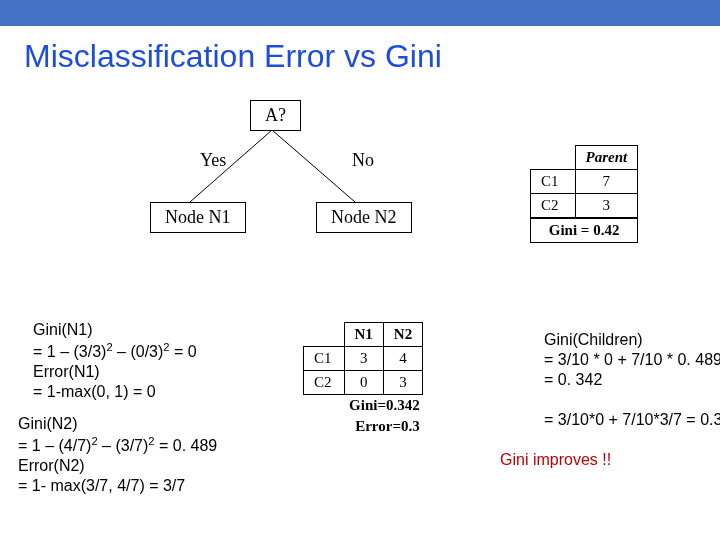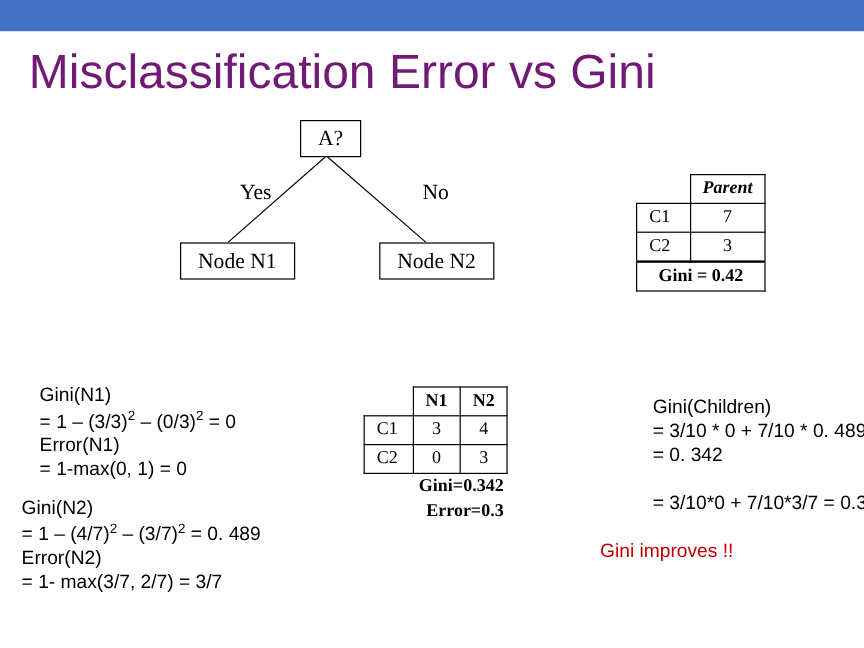--- a/index.html
+++ b/index.html
@@ -16,22 +16,22 @@
     position: absolute;
     top: 0; left: 0;
     width: 720px;
     height: 26px;
     background: #4472C4;
   }
   .title {
     position: absolute;
     top: 38px;
     left: 24px;
-    font-size: 40px;
-    color: #701a75;
+    font-size: 32px;
+    color: #1d4ed8;
     font-weight: 400;
   }
   
   .tree {
     position: absolute;
     top: 100px;
     left: 140px;
     width: 280px;
     height: 170px;
   }
@@ -149,21 +149,21 @@
   <span>Gini(N1)</span><br>
   <span>= 1 – (3/3)</span><sup>2</sup><span> – (0/3)</span><sup>2</sup><span>  = 0</span><br>
   <span>Error(N1)</span><br>
   <span>= 1-max(0, 1) = 0</span>
 </div>
 
 <div class="blk blk-left2">
   <span>Gini(N2)</span><br>
   <span>= 1 – (4/7)</span><sup>2</sup><span> – (3/7)</span><sup>2</sup><span> = 0. 489</span><br>
   <span>Error(N2)</span><br>
-  <span>= 1- max(3/7, 2/7) = 3/7</span>
+  <span>= 1- max(3/7, 4/7) = 3/7</span>
 </div>
 
 <table class="ctable">
   <tbody>
       <tr>
     <td style="border:none"></td>
     <td class="hdr">N1</td>
     <td class="hdr">N2</td>
   </tr>
   <tr>

